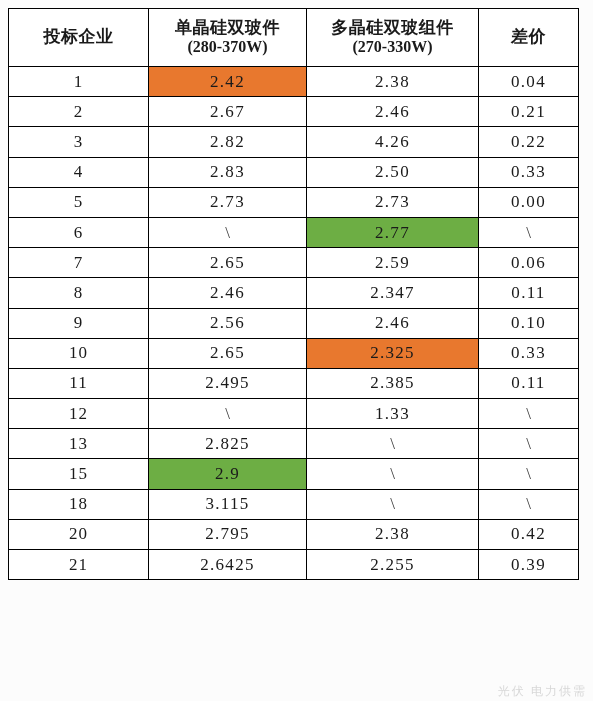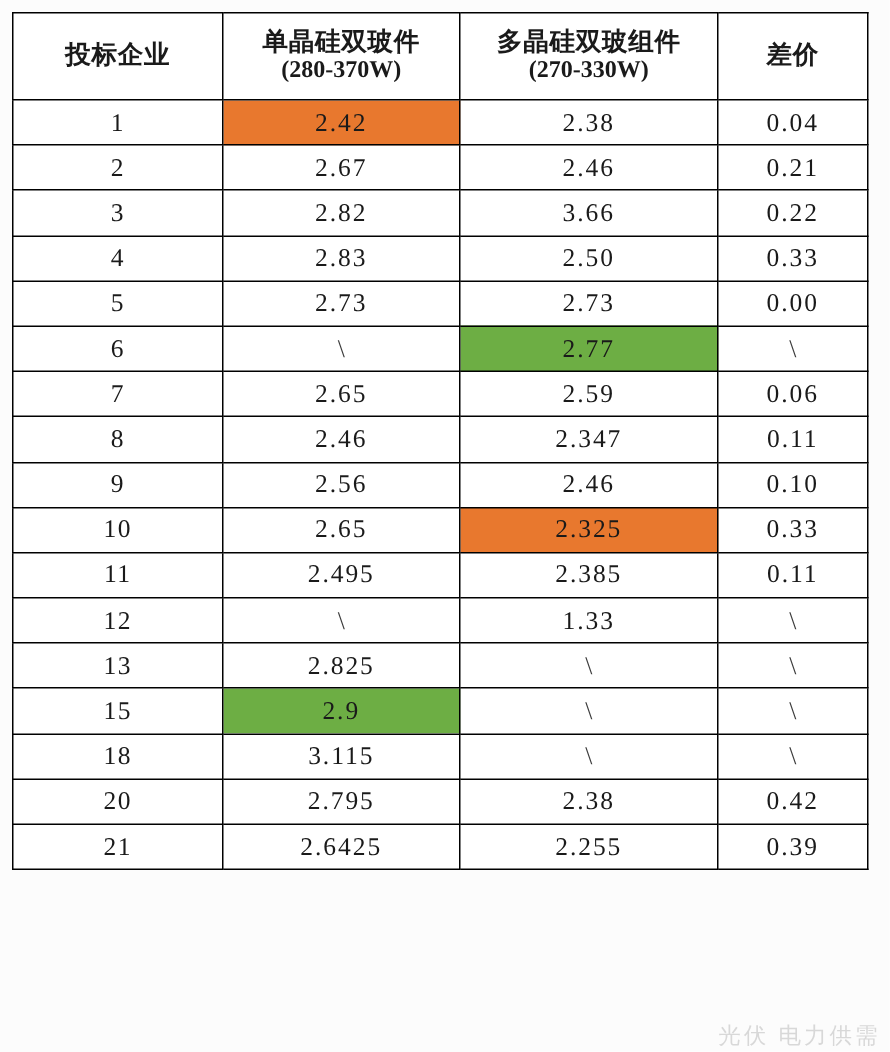--- a/index.html
+++ b/index.html
@@ -73,21 +73,21 @@
   }
   td.hl-green{
     background:#6dae44 !important;
     color:#204a14;
   }
 
   .watermark{
     position:absolute;
     right:6px;
     bottom:1px;
-    font-size:15px;
+    font-size:12px;
     color:#d8d8d8;
     letter-spacing:2px;
     font-family:"Liberation Sans",sans-serif;
     white-space:nowrap;
     pointer-events:none;
   }
 </style>
 </head>
 <body>
 
@@ -127,21 +127,21 @@
         </tr>
         <tr>
           <td class="idx">2</td>
           <td>2.67</td>
           <td>2.46</td>
           <td>0.21</td>
         </tr>
         <tr>
           <td class="idx">3</td>
           <td>2.82</td>
-          <td>3.66</td>
+          <td>4.26</td>
           <td>0.22</td>
         </tr>
         <tr>
           <td class="idx">4</td>
           <td>2.83</td>
           <td>2.50</td>
           <td>0.33</td>
         </tr>
         <tr>
           <td class="idx">5</td>

